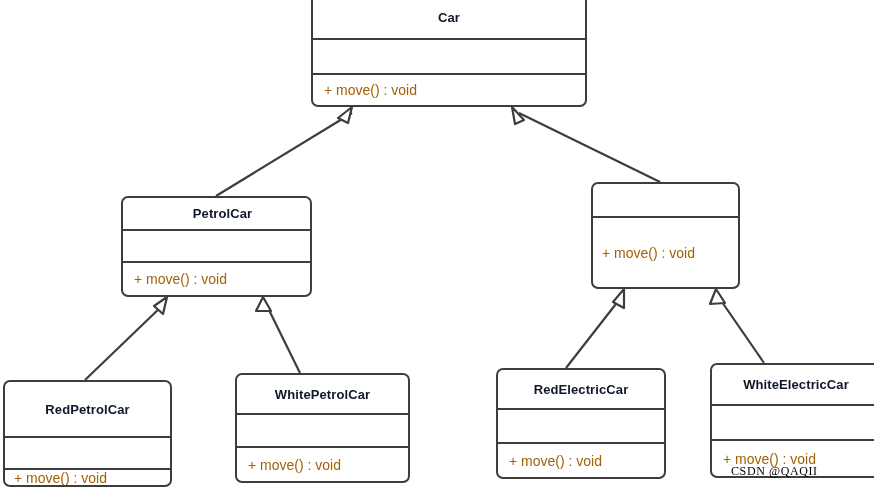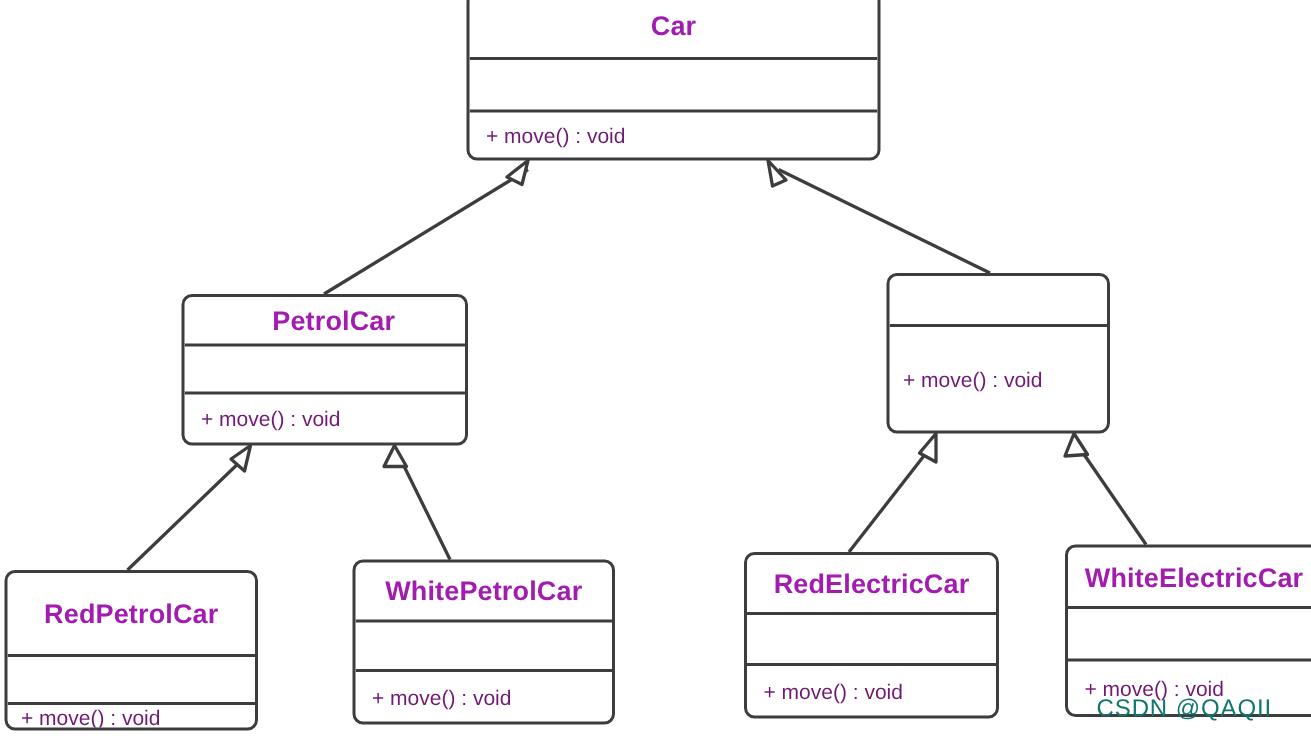--- a/index.html
+++ b/index.html
@@ -39,51 +39,51 @@
   }
   .uml-name-band {
     display: flex;
     align-items: center;
     justify-content: center;
     border-bottom: 2px solid #3d3d3d;
     box-sizing: border-box;
   }
   .uml-name-band span {
     font-weight: bold;
-    font-size: 18px;
-    color: #a21caf;
+    font-size: 13px;
+    color: #0f172a;
     letter-spacing: 0.1px;
     line-height: 1;
   }
   .uml-attr-band {
     border-bottom: 2px solid #3d3d3d;
     box-sizing: border-box;
   }
   .uml-method-band {
     display: flex;
     align-items: center;
     box-sizing: border-box;
     padding-left: 11px;
   }
   .uml-method-band span {
     font-size: 14px;
-    color: #701a75;
+    color: #a16207;
     line-height: 1;
     white-space: nowrap;
   }
   #watermark {
     position: absolute;
     left: 731px;
     top: 464px;
-    font-size: 16px;
-    color: #0f766e;
+    font-size: 12px;
+    color: #000000;
     letter-spacing: 0.6px;
     white-space: nowrap;
     z-index: 3;
-    font-family: Liberation Sans, sans-serif;
+    font-family: Liberation Serif, serif;
   }
 </style>
 </head>
 <body>
 
 <div id="diagram-canvas">
 
   <svg id="edge-layer" viewBox="0 0 874 493" width="874" height="493" xmlns="http://www.w3.org/2000/svg">
 
     <g>

